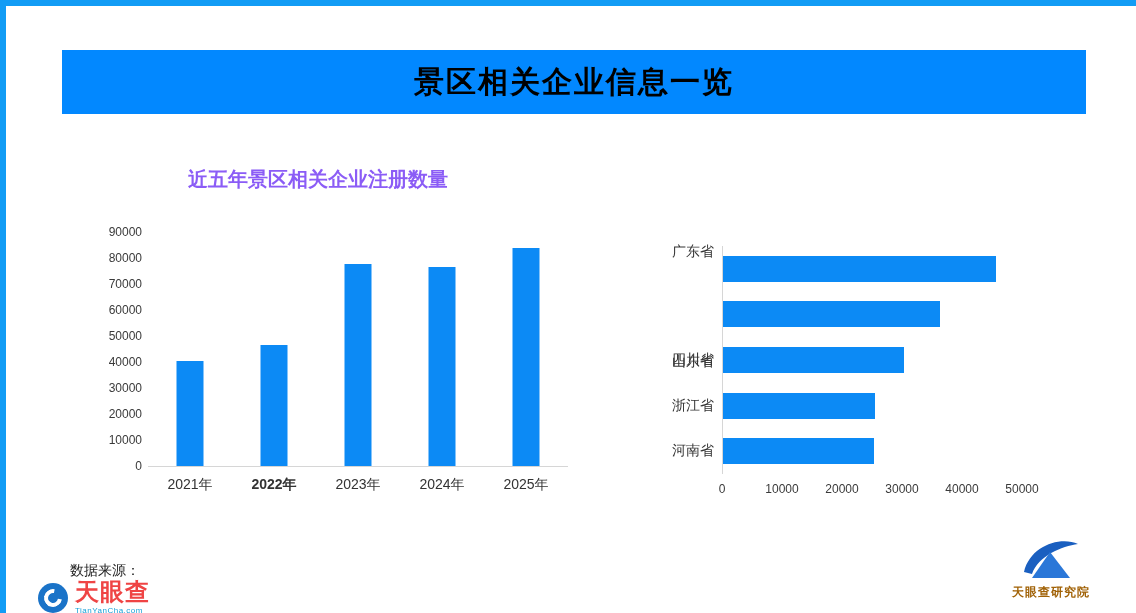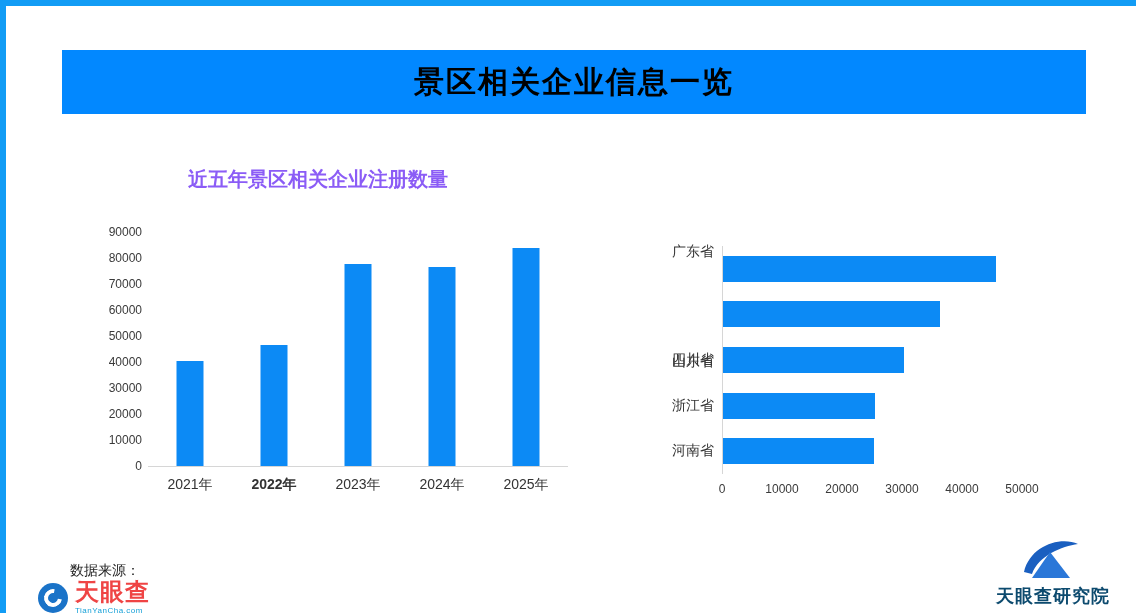--- a/index.html
+++ b/index.html
@@ -182,23 +182,23 @@
     width: 110px;
     text-align: center;
   }
   .inst-mark {
     width: 62px; height: 42px;
     margin: 0 auto 4px auto;
     position: relative;
   }
   .inst-mark svg { display: block; }
   .inst-name {
-    font-size: 18px;
+    font-size: 12px;
     font-weight: bold;
-    color: #0c4a6e;
+    color: #a16207;
     letter-spacing: 1px;
     white-space: nowrap;
   }
 </style>
 </head>
 <body>
 
 <div class="page">
 
   <div class="banner">

